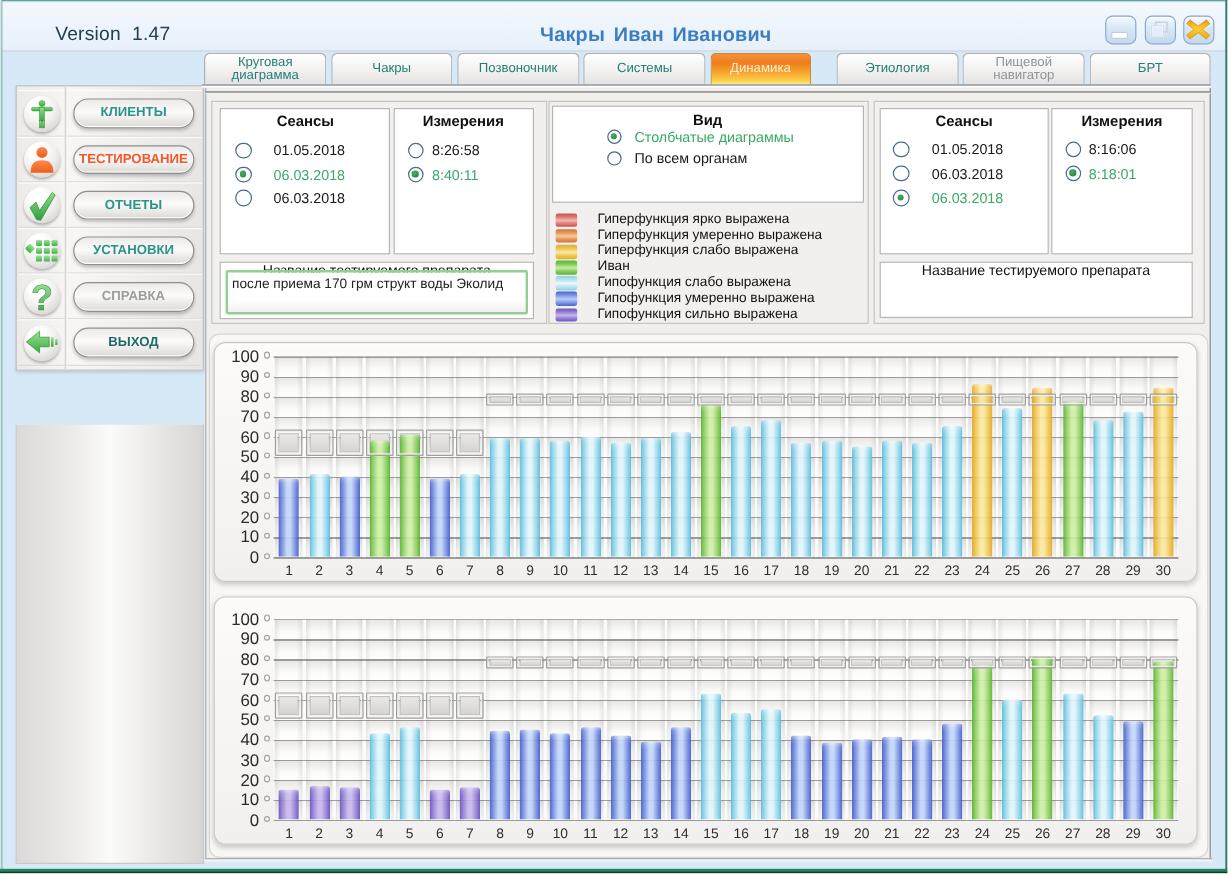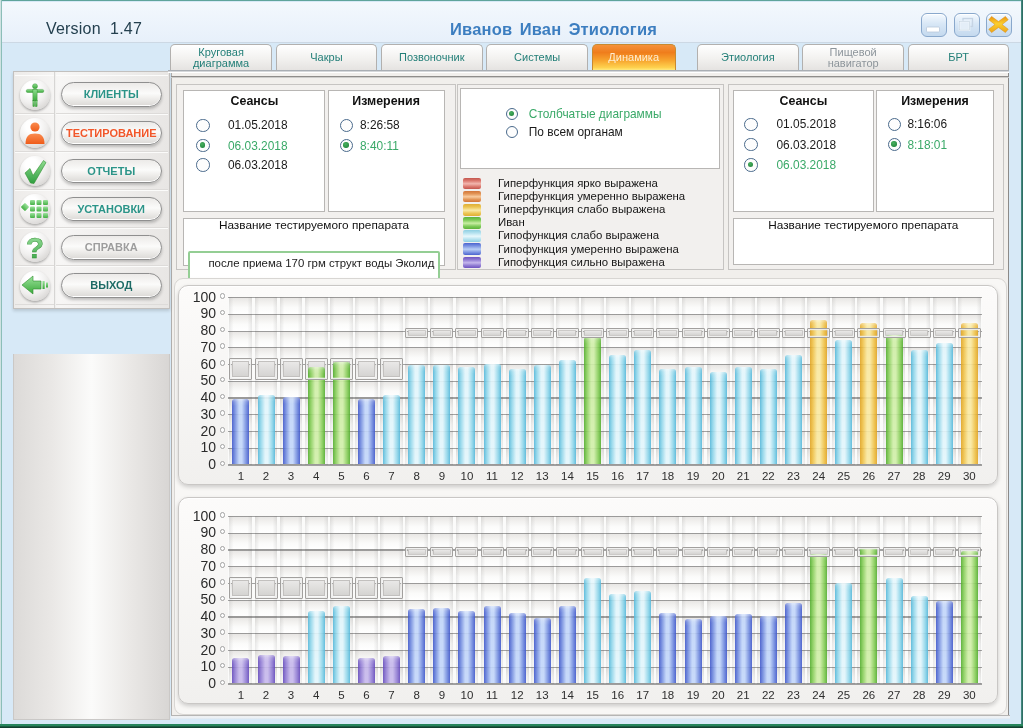--- a/index.html
+++ b/index.html
@@ -63,21 +63,21 @@
 .mfill div { width:100%; height:100%; background:linear-gradient(#e9e8e7,#d5d4d2); border:1px solid #c2c0be; }
 .bar { position:absolute; border-radius:2.5px 2.5px 0 0; z-index:4; opacity:.9; }
 .gridov { position:absolute; background:repeating-linear-gradient(to bottom,rgba(108,108,108,.62) 0px,rgba(108,108,108,.62) 1px,rgba(0,0,0,0) 1px,rgba(0,0,0,0) 16.75px); z-index:2; }
 .mline { position:absolute; border:1px solid #a2a09e; box-shadow:inset 0 0 0 1.2px rgba(240,239,238,.9); border-radius:1px; z-index:6; }
 .xlab { position:absolute; text-align:center; font-size:11.5px; color:#2e2e2e; z-index:6; }
 </style></head>
 <body>
 <div id="root">
   <div id="titlebar"></div>
   <div id="version">Version&nbsp; 1.47</div>
-  <div id="ptitle">Иванов Иван Этиология</div>
+  <div id="ptitle">Чакры Иван Иванович</div>
   <div class="wbtn" style="left:921.3px">
     <svg width="23" height="21">
         <rect x="4.5" y="13" width="13" height="5" rx="1" fill="#ffffff" stroke="#b8c8da" stroke-width=".8"></rect>
       </svg>
   </div>
   <div class="wbtn" style="left:953.9px">
     <svg width="23" height="21">
         <rect x="8" y="4.5" width="9.5" height="8" fill="none" stroke="#c6d4e4" stroke-width="1.3"></rect>
         <rect x="4.5" y="7.5" width="10" height="8.5" fill="#e4eef8" stroke="#f6fafd" stroke-width="1.5"></rect>
         <rect x="4.5" y="7.5" width="10" height="8.5" fill="none" stroke="#b6c8da" stroke-width=".5"></rect>
@@ -204,20 +204,21 @@
   <div class="wbox" style="left:183.4px;top:89.8px;width:142px;height:122.6px"></div>
   <div class="wbox" style="left:327.6px;top:89.8px;width:117px;height:122.6px"></div>
   <div class="wbox" style="left:183.4px;top:217.6px;width:261.2px;height:48.2px"></div>
   <div class="wbox" style="left:459.8px;top:88.4px;width:259.8px;height:80.2px"></div>
   <div class="wbox" style="left:732.8px;top:89.8px;width:141.2px;height:122.6px"></div>
   <div class="wbox" style="left:876.2px;top:89.8px;width:117.6px;height:122.6px"></div>
   <div class="wbox" style="left:732.8px;top:217.6px;width:261px;height:47.6px"></div>
 
   <div class="btitle" style="left:183.4px;top:94px;width:142px">Сеансы</div>
   <div class="btitle" style="left:327.6px;top:94px;width:117px">Измерения</div>
+  <div class="btitle" style="left:459.8px;top:92.5px;width:259.8px">Вид</div>
   <div class="btitle" style="left:732.8px;top:94px;width:141.2px">Сеансы</div>
   <div class="btitle" style="left:876.2px;top:94px;width:117.6px">Измерения</div>
   <div class="btitle" style="left:183.4px;top:217.5px;width:261.2px;font-weight:normal;font-size:11.8px">Название тестируемого препарата</div>
   <div class="btitle" style="left:732.8px;top:217.5px;width:261px;font-weight:normal;font-size:11.8px">Название тестируемого препарата</div>
 
   <div class="rad" style="left:196.1px;top:118.5px;width:13.5px;height:13.5px"></div>
 <div class="rad" style="left:196.1px;top:138.8px;width:13.5px;height:13.5px">
       <div style="position:absolute;left:2.50px;top:2.50px;width:5.5px;height:5.5px;border-radius:50%;background:radial-gradient(circle at 40% 35%,#48b05e,#1c7e38)"></div>
     </div>
 <div class="rad" style="left:196.1px;top:158.2px;width:13.5px;height:13.5px"></div>
@@ -245,21 +246,21 @@
   <div class="rlab" style="left:360px;top:118.2px">8:26:58</div>
   <div class="rlab green" style="left:360px;top:138.5px">8:40:11</div>
   <div class="rlab green" style="left:528.8px;top:107.3px">Столбчатые диаграммы</div>
   <div class="rlab" style="left:528.8px;top:125.1px">По всем органам</div>
   <div class="rlab" style="left:776.5px;top:117.3px">01.05.2018</div>
   <div class="rlab" style="left:776.5px;top:137.7px">06.03.2018</div>
   <div class="rlab green" style="left:776.5px;top:157.9px">06.03.2018</div>
   <div class="rlab" style="left:907.4px;top:117.3px">8:16:06</div>
   <div class="rlab green" style="left:907.4px;top:137.7px">8:18:01</div>
 
-  <div class="input" style="left:188.4px;top:251px;width:251.2px;height:37px;line-height:21px;padding-left:18px">после приема 170 грм структ воды Эколид</div>
+  <div class="input" style="left:188.4px;top:225px;width:251.2px;height:37px;line-height:21px;padding-left:3px">после приема 170 грм структ воды Эколид</div>
 
   <div class="lsw" style="top:177.7px;background:linear-gradient(to bottom,#c4564e 0%,#db7a70 25%,#f2b6ae 52%,#db7a70 78%,#c4564e 100%)"></div>
 <div class="ltx" style="top:176.8px">Гиперфункция ярко выражена</div>
 <div class="lsw" style="top:190.8px;background:linear-gradient(to bottom,#d2763a 0%,#e29455 25%,#f8cb9e 52%,#e29455 78%,#d2763a 100%)"></div>
 <div class="ltx" style="top:190.0px">Гиперфункция умеренно выражена</div>
 <div class="lsw" style="top:204.0px;background:linear-gradient(to bottom,#dfae34 0%,#ecc452 25%,#f9e9a5 52%,#ecc452 78%,#dfae34 100%)"></div>
 <div class="ltx" style="top:203.1px">Гиперфункция слабо выражена</div>
 <div class="lsw" style="top:217.1px;background:linear-gradient(to bottom,#5cb33a 0%,#7dca58 25%,#c8eda2 52%,#7dca58 78%,#5cb33a 100%)"></div>
 <div class="ltx" style="top:216.2px">Иван</div>
 <div class="lsw" style="top:230.3px;background:linear-gradient(to bottom,#8fcfe2 0%,#b5e2ef 25%,#e8f8fc 52%,#b5e2ef 78%,#8fcfe2 100%)"></div>

